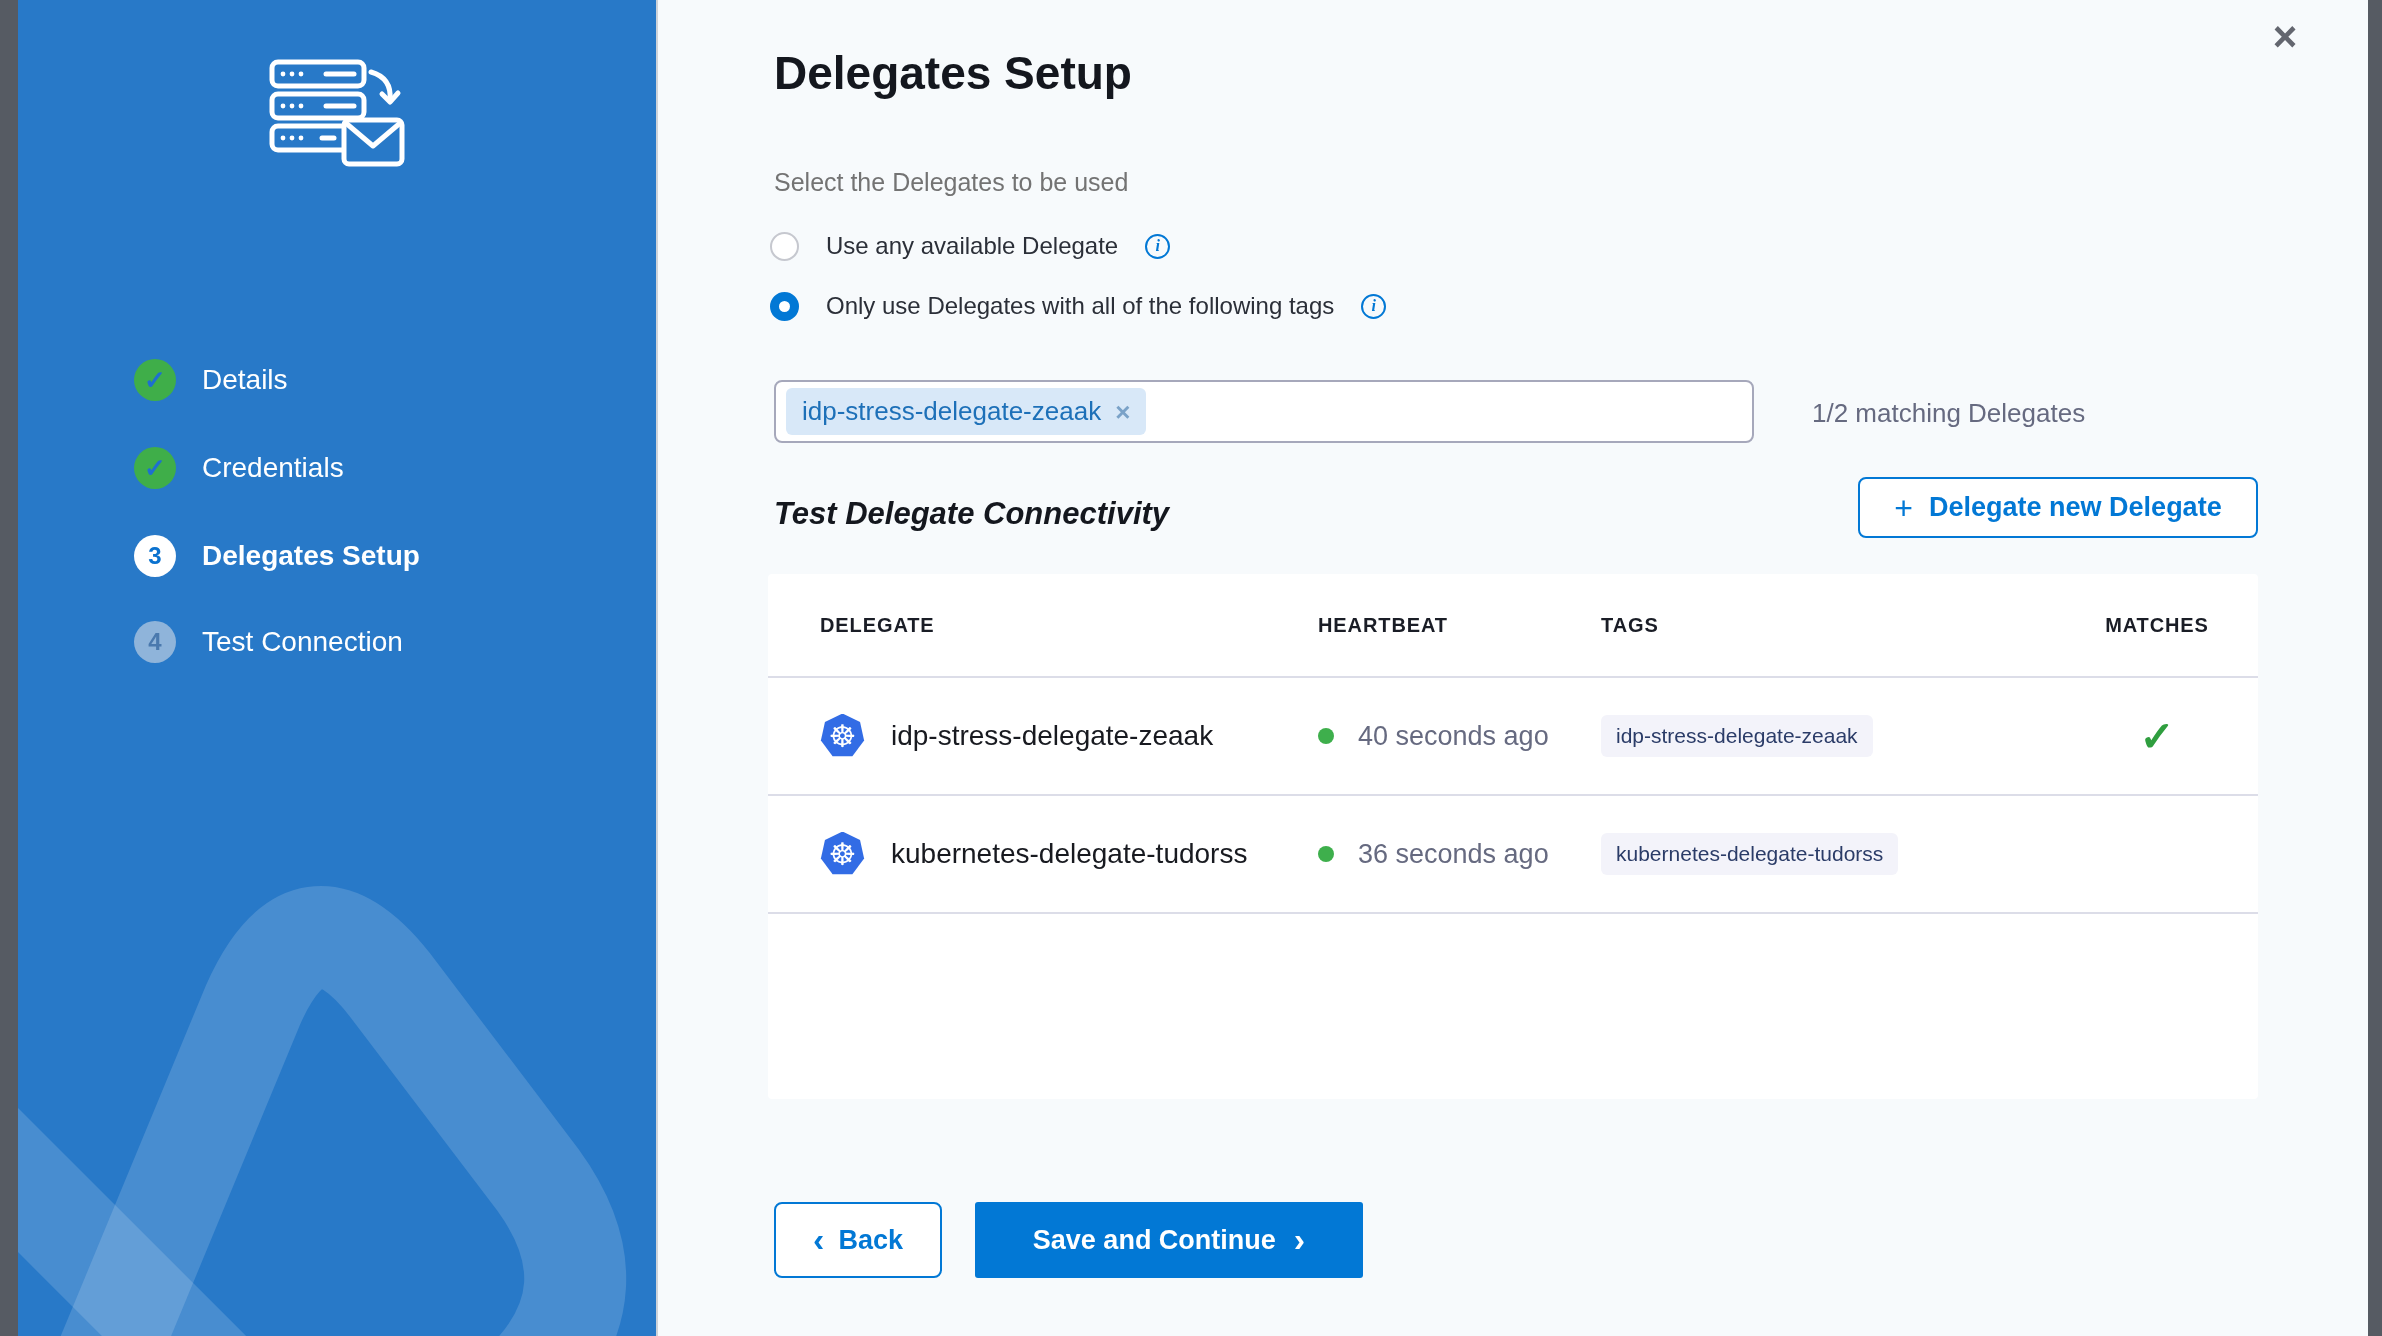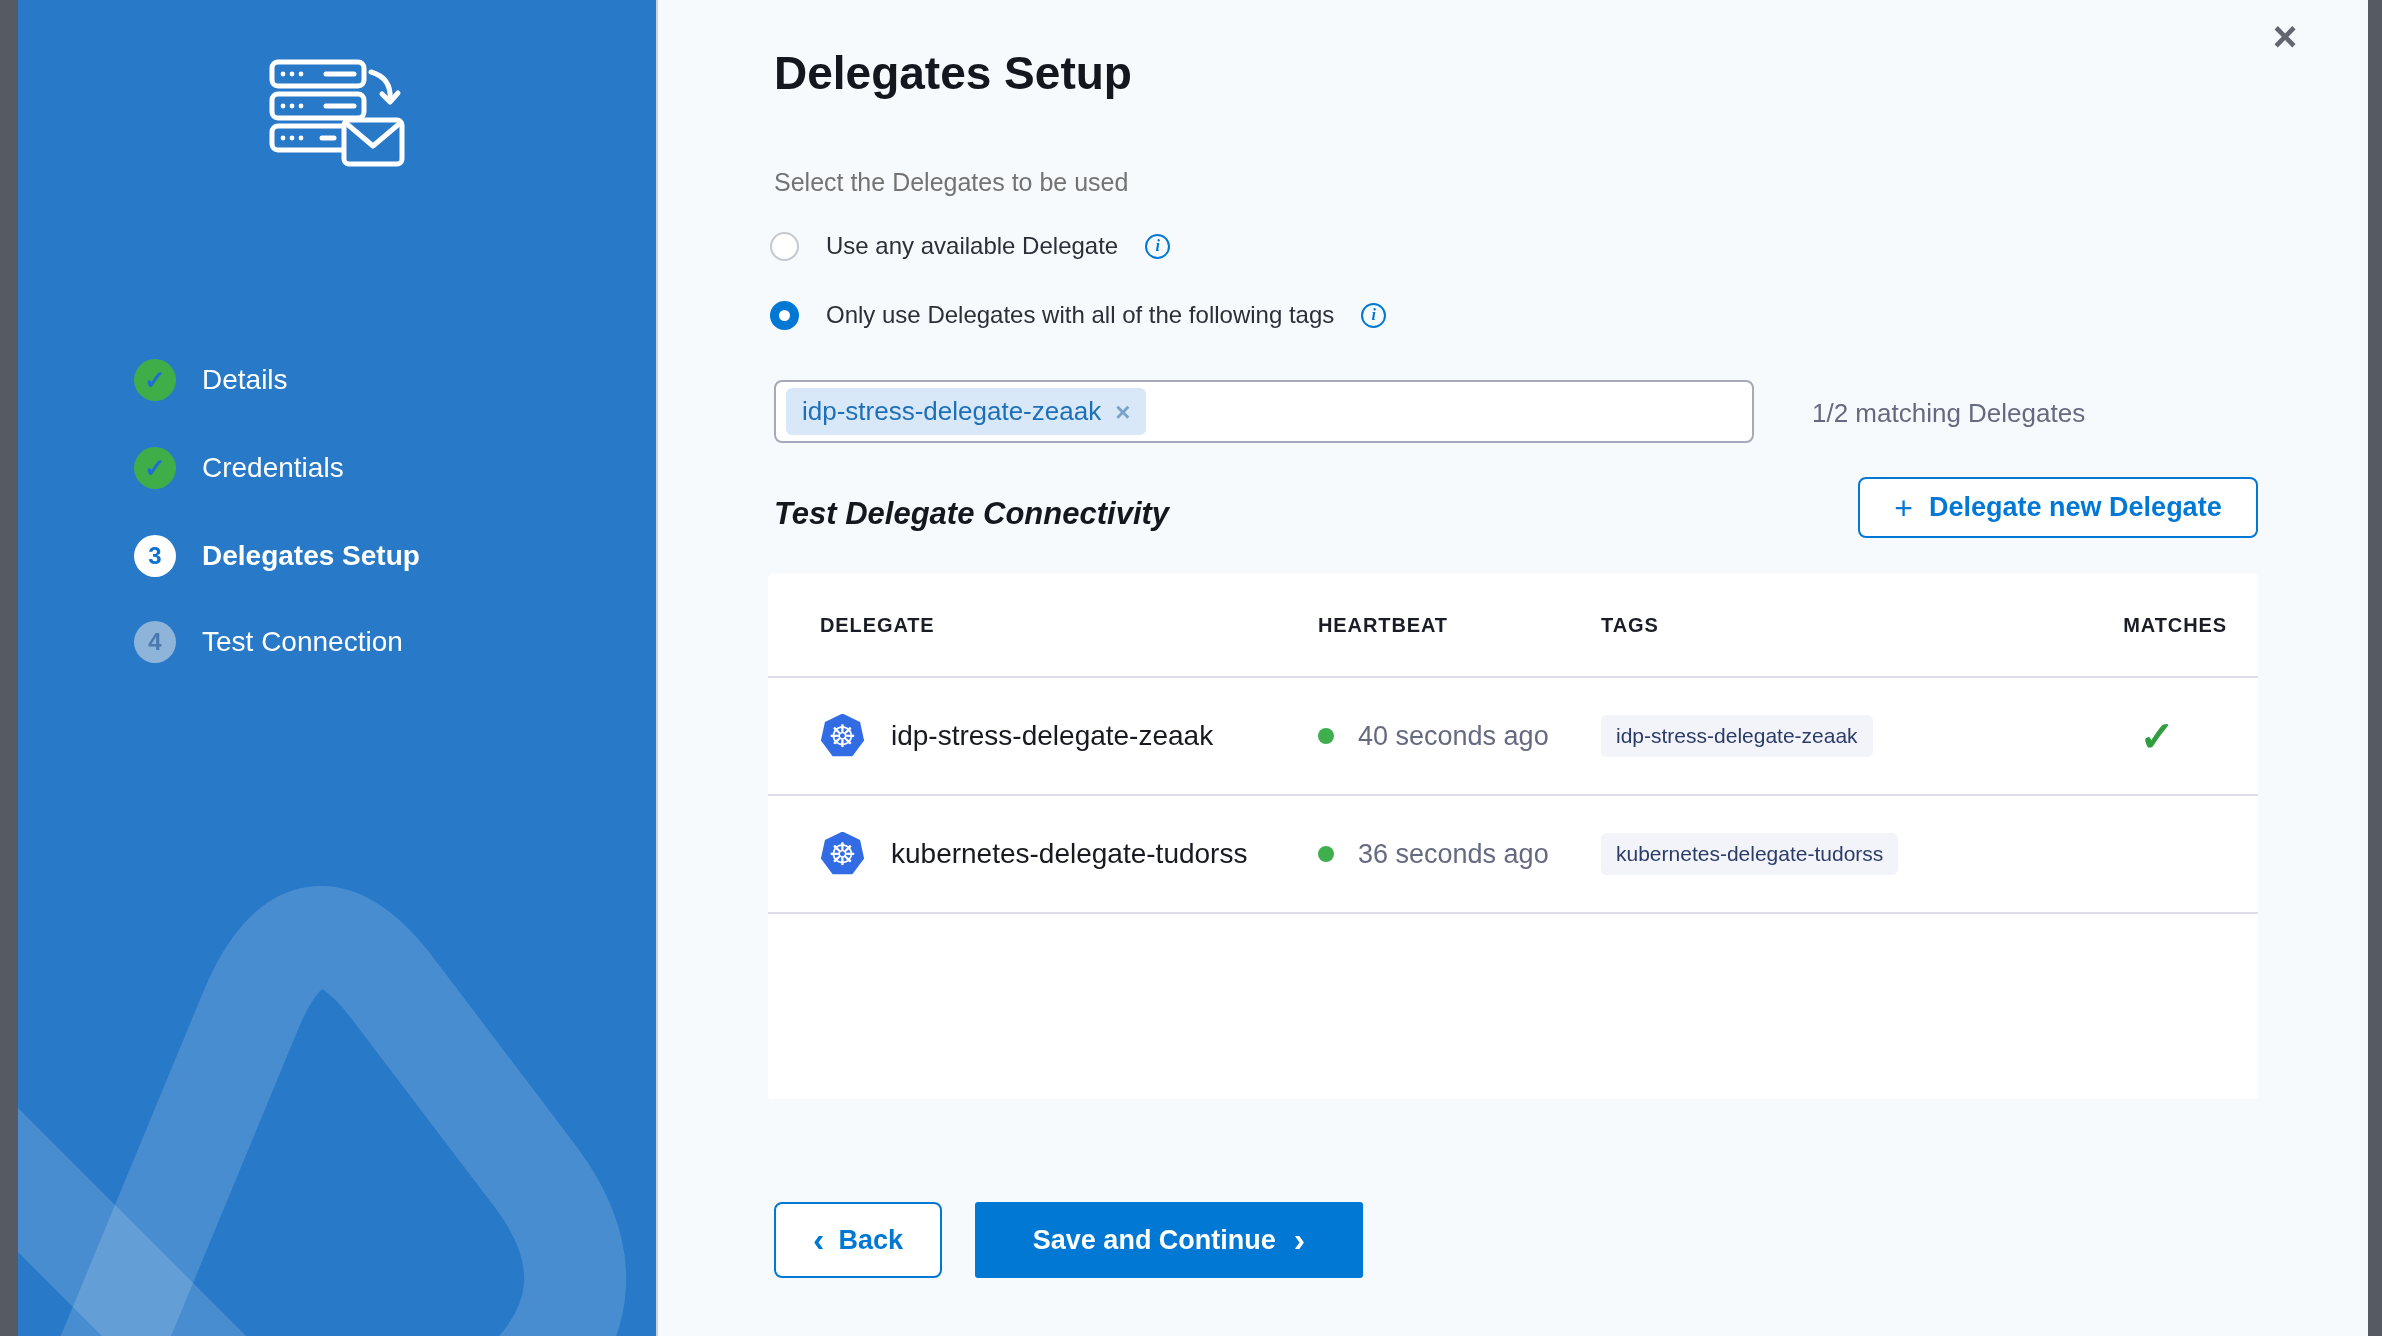--- a/index.html
+++ b/index.html
@@ -28,21 +28,21 @@
 
   
   .main { position:absolute; left:640px; top:0; right:0; bottom:0; }
   .close-btn { position:absolute; left:1604px; top:14px; width:46px; height:46px;
     display:flex; align-items:center; justify-content:center; cursor:pointer;
     color:#63666f; font-size:42px; font-weight:600; line-height:1; }
   .page-title { position:absolute; left:116px; top:46px; font-size:46px; font-weight:700; color:#14171e; }
   .subtitle { position:absolute; left:116px; top:168px; font-size:25px; color:#737373; }
 
   .radio-row { position:absolute; left:112px; display:flex; align-items:center; gap:27px; height:32px; }
-  .radio-row-0 { top:230px; } .radio-row-1 { top:299px;align-items:center; }
+  .radio-row-0 { top:230px; } .radio-row-1 { top:290px;align-items:center; }
   .radio-circle { width:29px; height:29px; border-radius:50%; flex:none; }
   .radio-off { background:#ffffff; border:2px solid #c6c8cf; }
   .radio-on { background:#0278d5; border:2px solid #0278d5; position:relative; }
   .radio-on::after { content:""; position:absolute; left:50%; top:50%; width:11px; height:11px;
     margin:-5.5px 0 0 -5.5px; border-radius:50%; background:#ffffff; }
   .radio-label { font-size:24px; color:#2b2f38; }
   .info-icon { width:25px; height:25px; border-radius:50%; border:2px solid #0278d5;
     color:#0278d5; font-size:16px; font-weight:700; display:flex; align-items:center;
     justify-content:center; font-family:"Liberation Serif", serif; font-style:italic; }
 
@@ -60,21 +60,21 @@
     display:flex; align-items:center; justify-content:center; gap:16px;
     font-size:27px; font-weight:700; cursor:pointer; }
   .plus-glyph { font-size:32px; font-weight:400; line-height:1; }
 
   
   .table-card { position:absolute; left:110px; top:574px; width:1490px; height:525px;
     background:#ffffff; border-radius:4px; }
   .t-grid { display:grid; grid-template-columns:498px 283px 486px 140px; padding-left:52px; padding-right:31px; }
   .t-head { height:104px; align-items:center; border-bottom:2px solid #dcdde8; }
   .t-head .th { font-size:20px; font-weight:700; color:#1a1d26; letter-spacing:0.9px; }
-  .th-matches { text-align:right; }
+  .th-matches { text-align:center; }
   .t-row { height:118px; align-items:center; border-bottom:2px solid #dcdde8; }
   .cell-delegate { display:flex; align-items:center; gap:26px; }
   .k8s-badge { position:relative; width:45px; height:45px; flex:none; }
   .k8s-hept { position:absolute; inset:0; background:#326ce5;
     clip-path:polygon(50% 0%, 89% 19%, 98% 60%, 72% 95%, 28% 95%, 2% 60%, 11% 19%); }
   .k8s-wheel { position:absolute; inset:0; display:flex; align-items:center; justify-content:center;
     color:#ffffff; font-size:31px; font-family:"DejaVu Sans", sans-serif; }
   .delegate-name { font-size:28px; color:#181a20; }
   .cell-heartbeat { display:flex; align-items:center; gap:24px; }
   .hb-dot { width:16px; height:16px; border-radius:50%; background:#3eaf4c; flex:none; }

